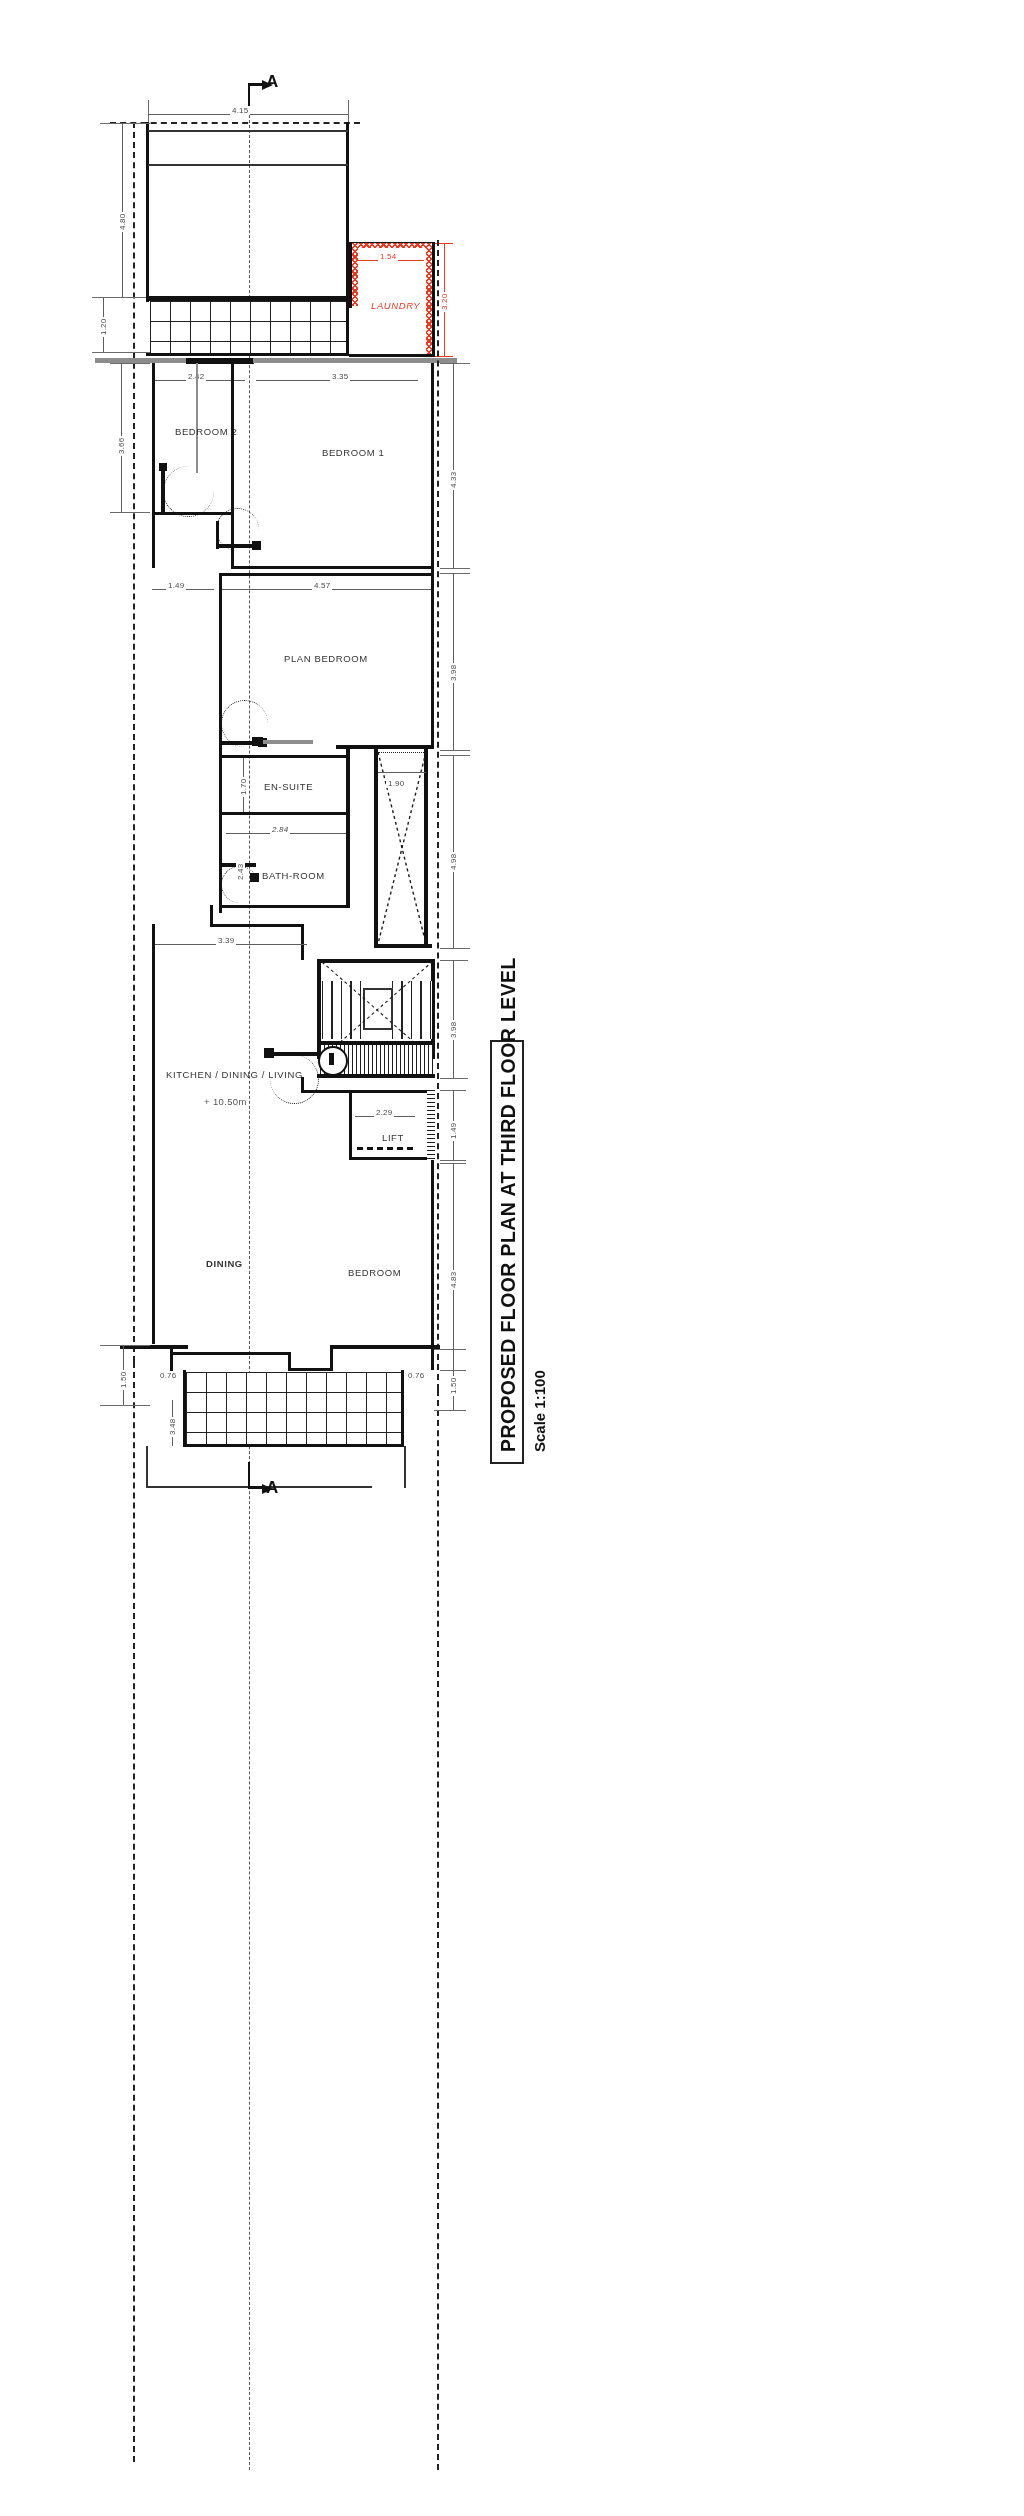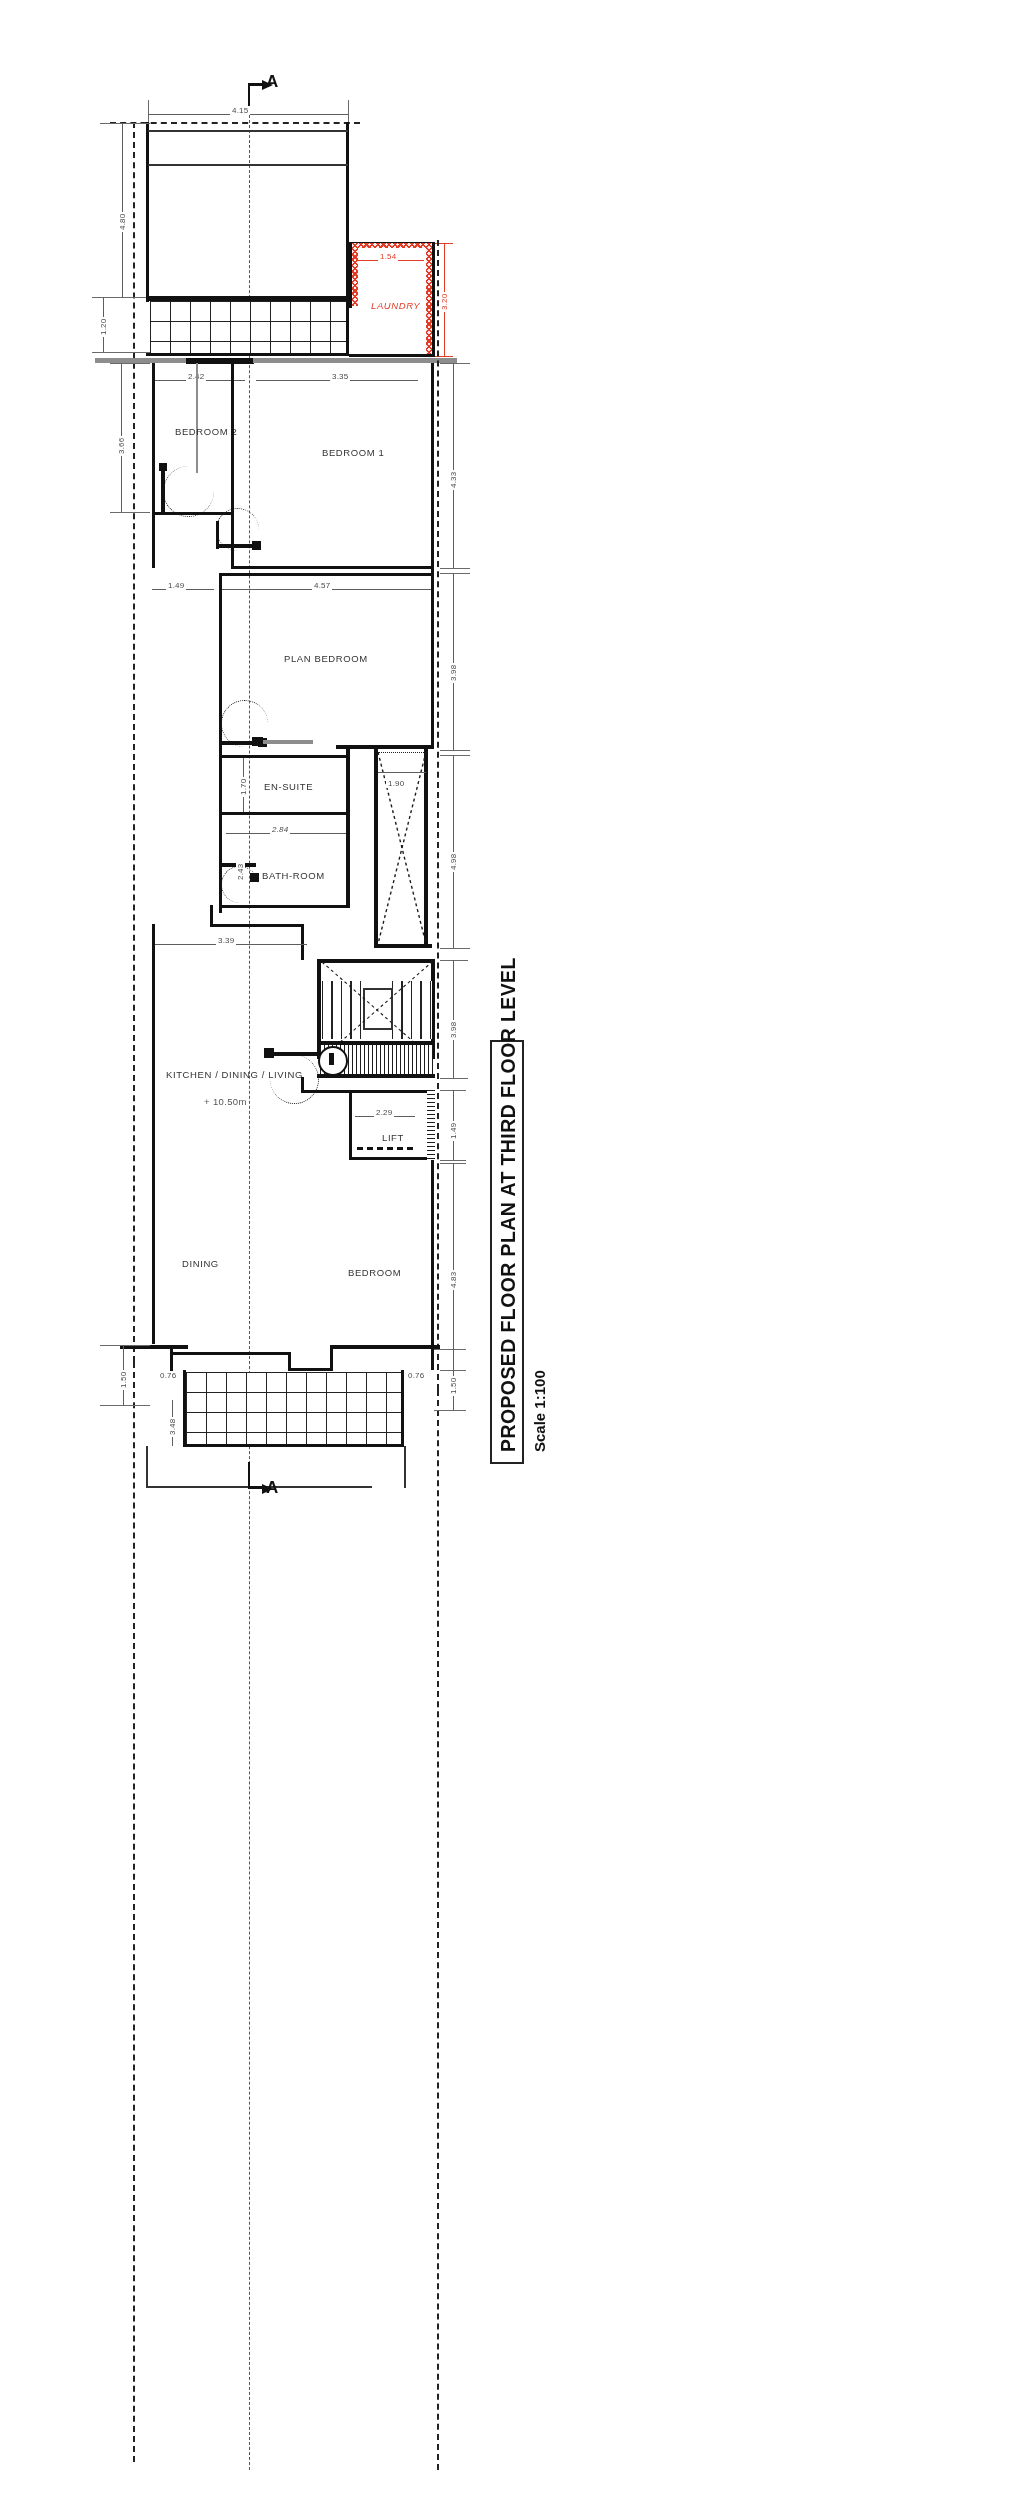--- a/index.html
+++ b/index.html
@@ -293,21 +293,21 @@
 
   <div class="wall" style="left:301px;top:1077px;width:3px;height:16px;"></div>
   <div class="wall" style="left:301px;top:1090px;width:50px;height:3px;"></div>
 
   <div class="ext-line-h" style="left:440px;top:1090px;width:26px;"></div>
   <div class="ext-line-h" style="left:440px;top:1160px;width:26px;"></div>
   <div class="dim-line-v" style="left:453px;top:1090px;height:70px;"></div>
   <div class="dimtext-v" style="left:449px;top:1141px;">1.49</div>
 
   <div class="wall" style="left:431px;top:1160px;width:3px;height:210px;"></div>
-  <div class="lab lab-room" style="left:182px;top:1258px;">DINING</div>
+  <div class="lab lab-room" style="left:206px;top:1258px;font-weight:bold;">DINING</div>
   <div class="lab lab-room" style="left:348px;top:1267px;">BEDROOM</div>
 
   <div class="ext-line-h" style="left:440px;top:1163px;width:26px;"></div>
   <div class="ext-line-h" style="left:440px;top:1370px;width:26px;"></div>
   <div class="dim-line-v" style="left:453px;top:1163px;height:207px;"></div>
   <div class="dimtext-v" style="left:449px;top:1290px;">4.83</div>
 
   <div class="wall" style="left:120px;top:1345px;width:68px;height:4px;"></div>
   <div class="wall" style="left:170px;top:1345px;width:3px;height:26px;"></div>
   <div class="wall" style="left:170px;top:1352px;width:120px;height:3px;"></div>

